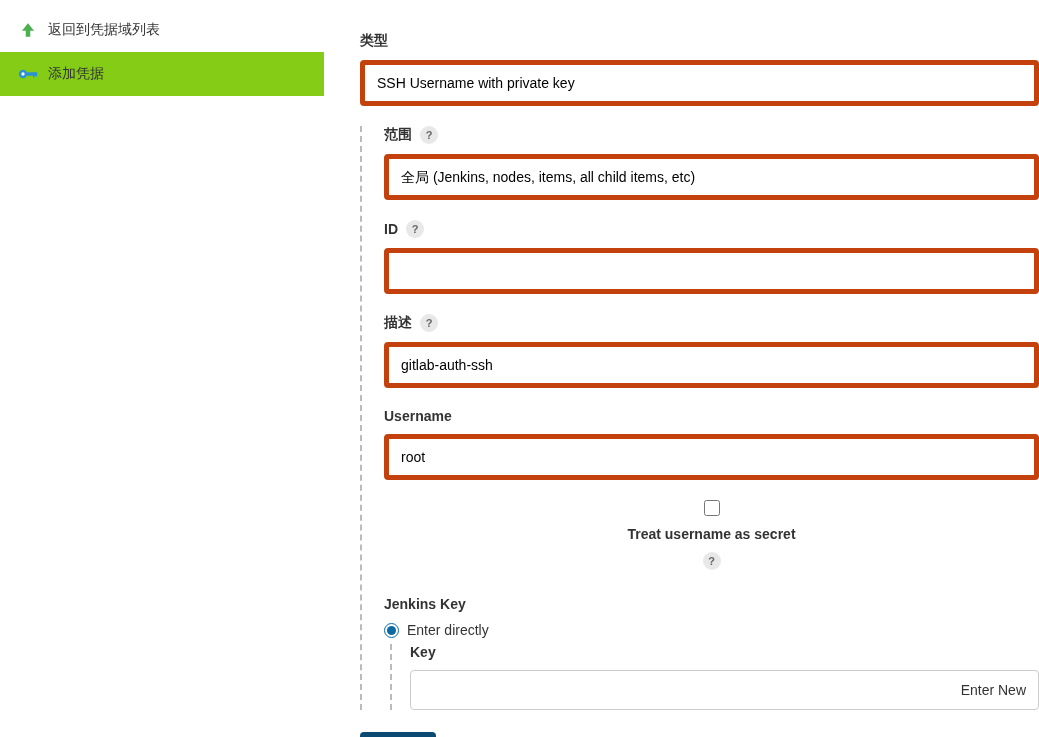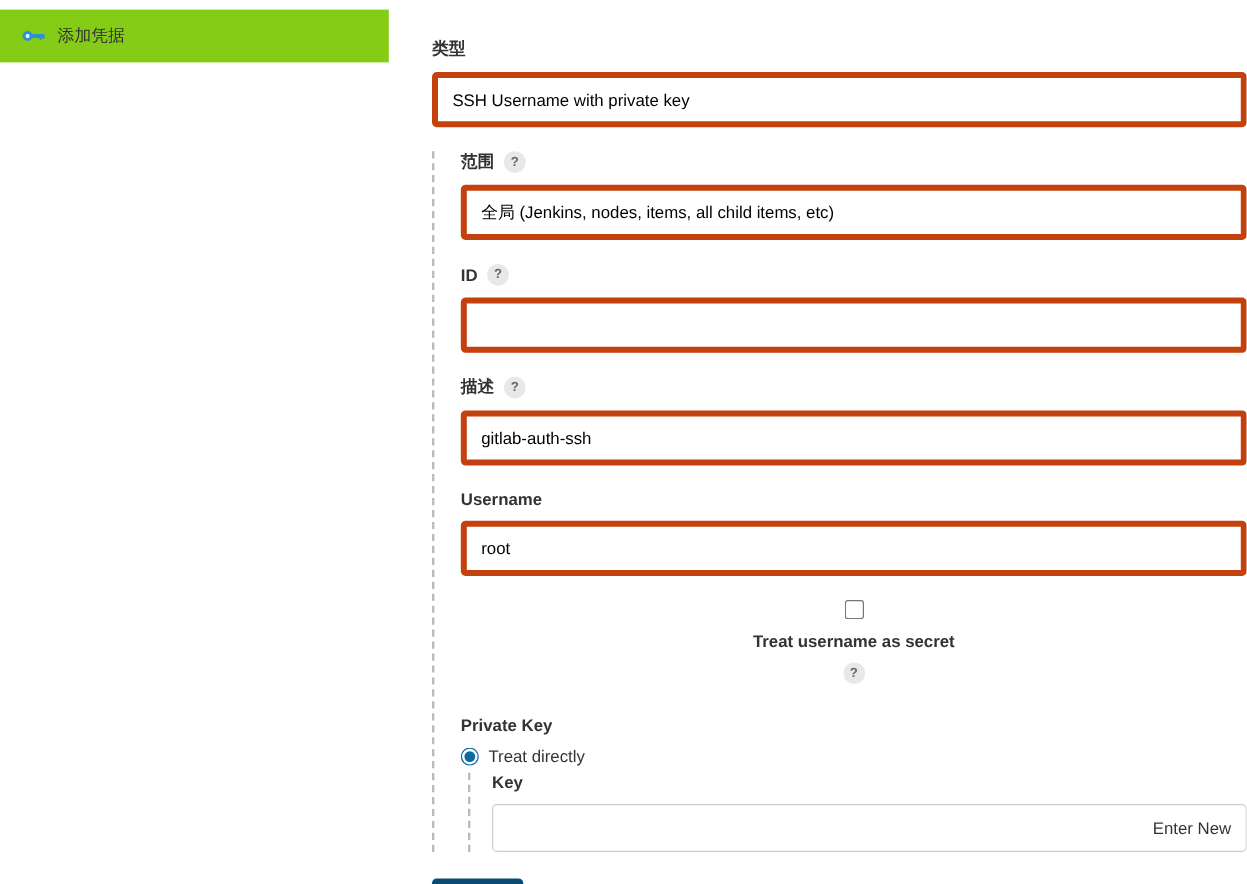--- a/index.html
+++ b/index.html
@@ -156,20 +156,28 @@
     .select-appearance {
       appearance: none;
       -webkit-appearance: none;
       background-image: none;
     }
   </style>
 </head>
 <body>
 
 <div class="sidebar">
+  <div class="sidebar-item">
+    <span class="icon">
+      <svg width="18" height="18" viewBox="0 0 24 24">
+        <path d="M12 3 L4 13 L9 13 L9 21 L15 21 L15 13 L20 13 Z" fill="#4caf50"></path>
+      </svg>
+    </span>
+    <span>返回到凭据域列表</span>
+  </div>
   <div class="sidebar-item active">
     <span class="icon">
       <svg width="20" height="14" viewBox="0 0 24 16">
         <circle cx="6" cy="8" r="5" fill="#2b91d5"></circle>
         <circle cx="6" cy="8" r="2" fill="#fff"></circle>
         <rect x="10" y="6" width="12" height="4" fill="#2b91d5"></rect>
         <rect x="18" y="6" width="2" height="6" fill="#2b91d5"></rect>
         <rect x="21" y="6" width="2" height="5" fill="#2b91d5"></rect>
       </svg>
     </span>
@@ -222,25 +230,25 @@
     </div>
 
     <div class="checkbox-row">
       <input type="checkbox" style="">
       <span>Treat username as secret</span>
       <span class="help-icon">?</span>
     </div>
 
     <div class="field-group" style="margin-bottom:10px;">
       <div class="field-label">
-        <span>Private Key</span>
+        <span>Jenkins Key</span>
       </div>
       <div class="radio-row">
         <input type="radio" checked="" style="">
-        <span class="radio-label">Treat directly</span>
+        <span class="radio-label">Enter directly</span>
       </div>
       <div class="nested-indent">
         <div class="sub-label">Key</div>
         <div class="key-textarea">
           <span>Enter New</span>
         </div>
       </div>
     </div>
 
   </div>

